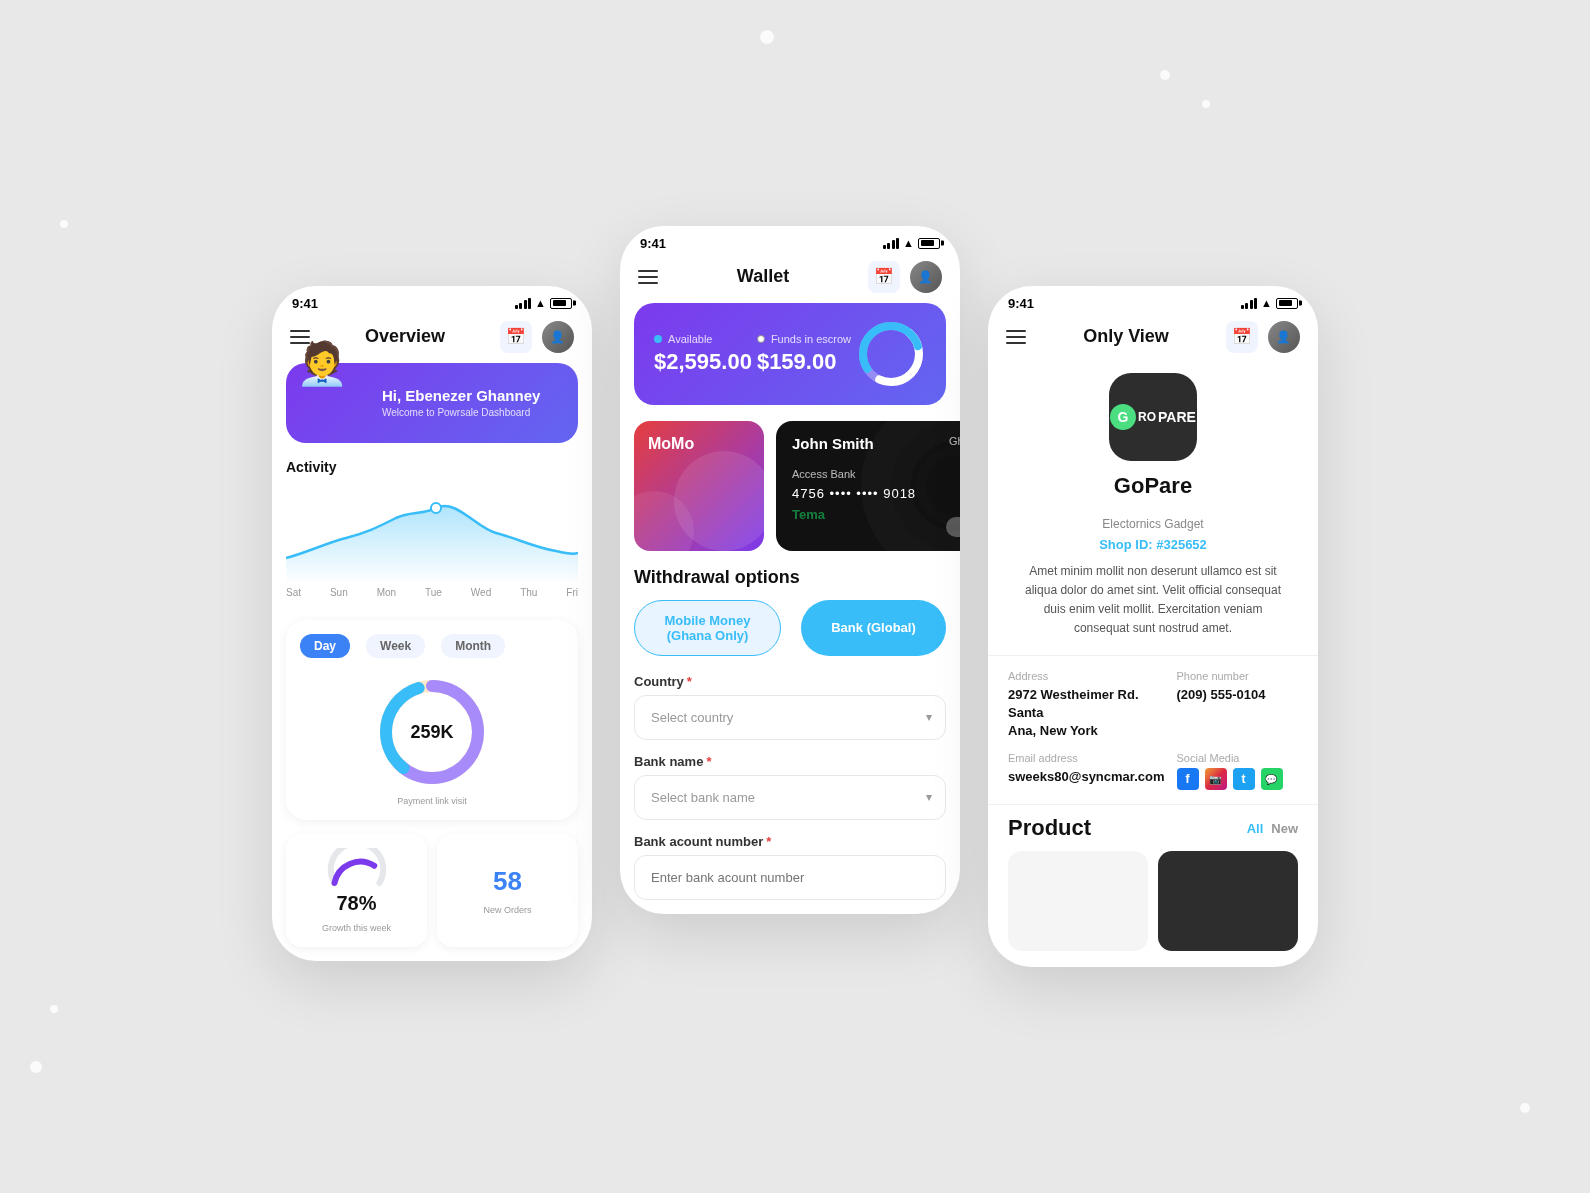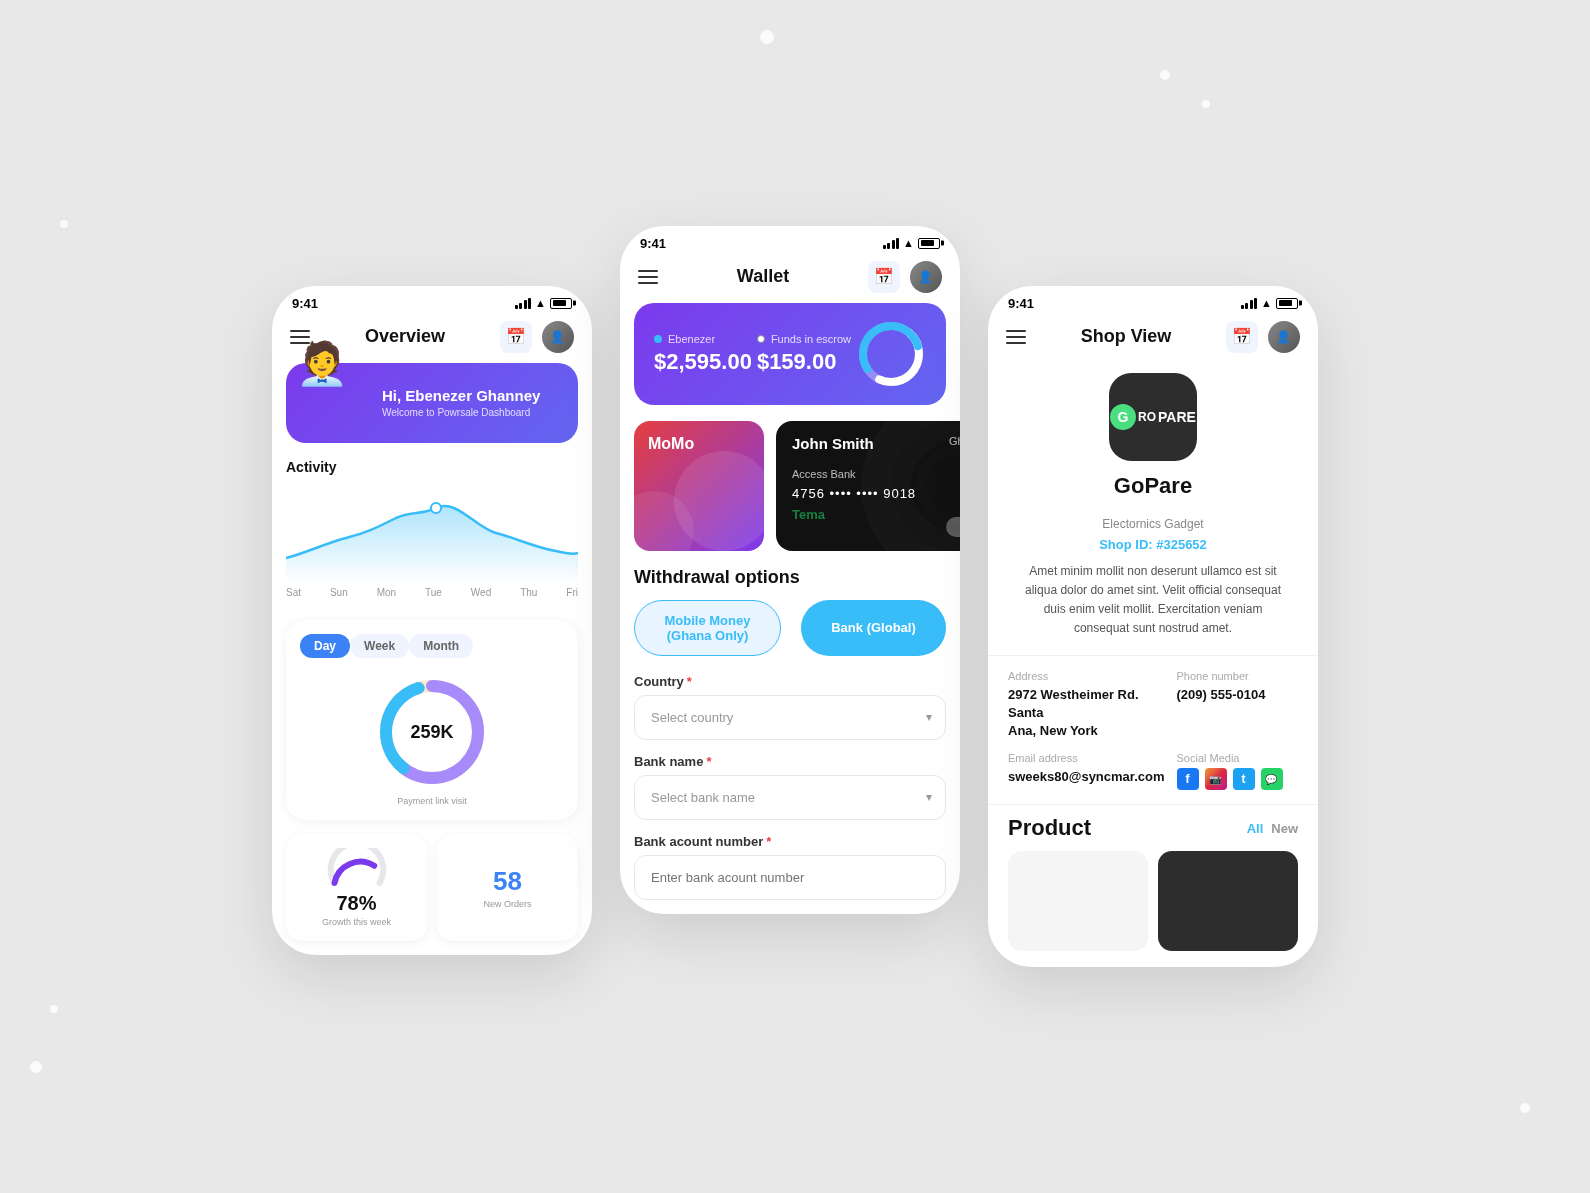--- a/index.html
+++ b/index.html
@@ -153,21 +153,21 @@
     }
 
     
     .stats-section {
       margin: 0 14px 14px;
       background: white;
       border-radius: 20px;
       padding: 14px;
       box-shadow: 0 2px 12px rgba(0,0,0,0.06);
     }
-    .tabs-row { display: flex; gap: 0; margin-bottom: 14px; }
+    .tabs-row { display: flex; gap: 16px; margin-bottom: 14px; }
     .tab-btn {
       padding: 5px 14px;
       border-radius: 20px;
       font-size: 12px;
       font-weight: 600;
       cursor: pointer;
       border: none;
       background: #f0f4ff;
       color: #666;
     }
@@ -197,21 +197,21 @@
       border-radius: 16px;
       padding: 14px;
       box-shadow: 0 2px 10px rgba(0,0,0,0.06);
       display: flex;
       flex-direction: column;
       align-items: center;
       justify-content: center;
     }
     .mini-donut { width: 60px; height: 40px; margin-bottom: 4px; }
     .mini-percent { font-size: 20px; font-weight: 800; color: #111; }
-    .mini-label { font-size: 9px; color: #999; text-align: center; margin-top: 2px; }
+    .mini-label { font-size: 9px; color: #999; text-align: center; margin-top: 8px; }
     .mini-number { font-size: 26px; font-weight: 800; color: #3b82f6; }
 
     
     .phone-wallet {
       width: 340px;
       margin-top: 0px;
     }
 
     .wallet-balance-card {
       margin: 0 14px 16px;
@@ -580,21 +580,21 @@
           <div class="avatar-img">👤</div>
         </div>
       </div>
     </div>
 
     <div class="wallet-balance-card">
       <div class="balance-row">
         <div class="balance-item">
           <div class="balance-dot-label">
             <div class="bal-dot" style="background:#38bdf8;"></div>
-            <span>Ebenezer</span>
+            <span>Available</span>
           </div>
           <div class="balance-amount">$2,595.00</div>
         </div>
         <div class="balance-item">
           <div class="balance-dot-label">
             <div class="bal-dot" style="background:white;border:1.5px solid #888;"></div>
             <span>Funds in escrow</span>
           </div>
           <div class="balance-amount">$159.00</div>
         </div>
@@ -689,21 +689,21 @@
         </div>
       </div>
     </div>
 
     <div class="top-nav">
       <div class="hamburger">
         <span></span>
           <span></span>
           <span></span>
       </div>
-      <span class="nav-title">Shop View</span>
+      <span class="nav-title">Only View</span>
       <div class="nav-icons">
         <div class="nav-calendar">📅</div>
         <div class="nav-avatar">
           <div class="avatar-img">👤</div>
         </div>
       </div>
     </div>
 
     <div class="shop-logo-section">
       <div class="shop-logo-box">

